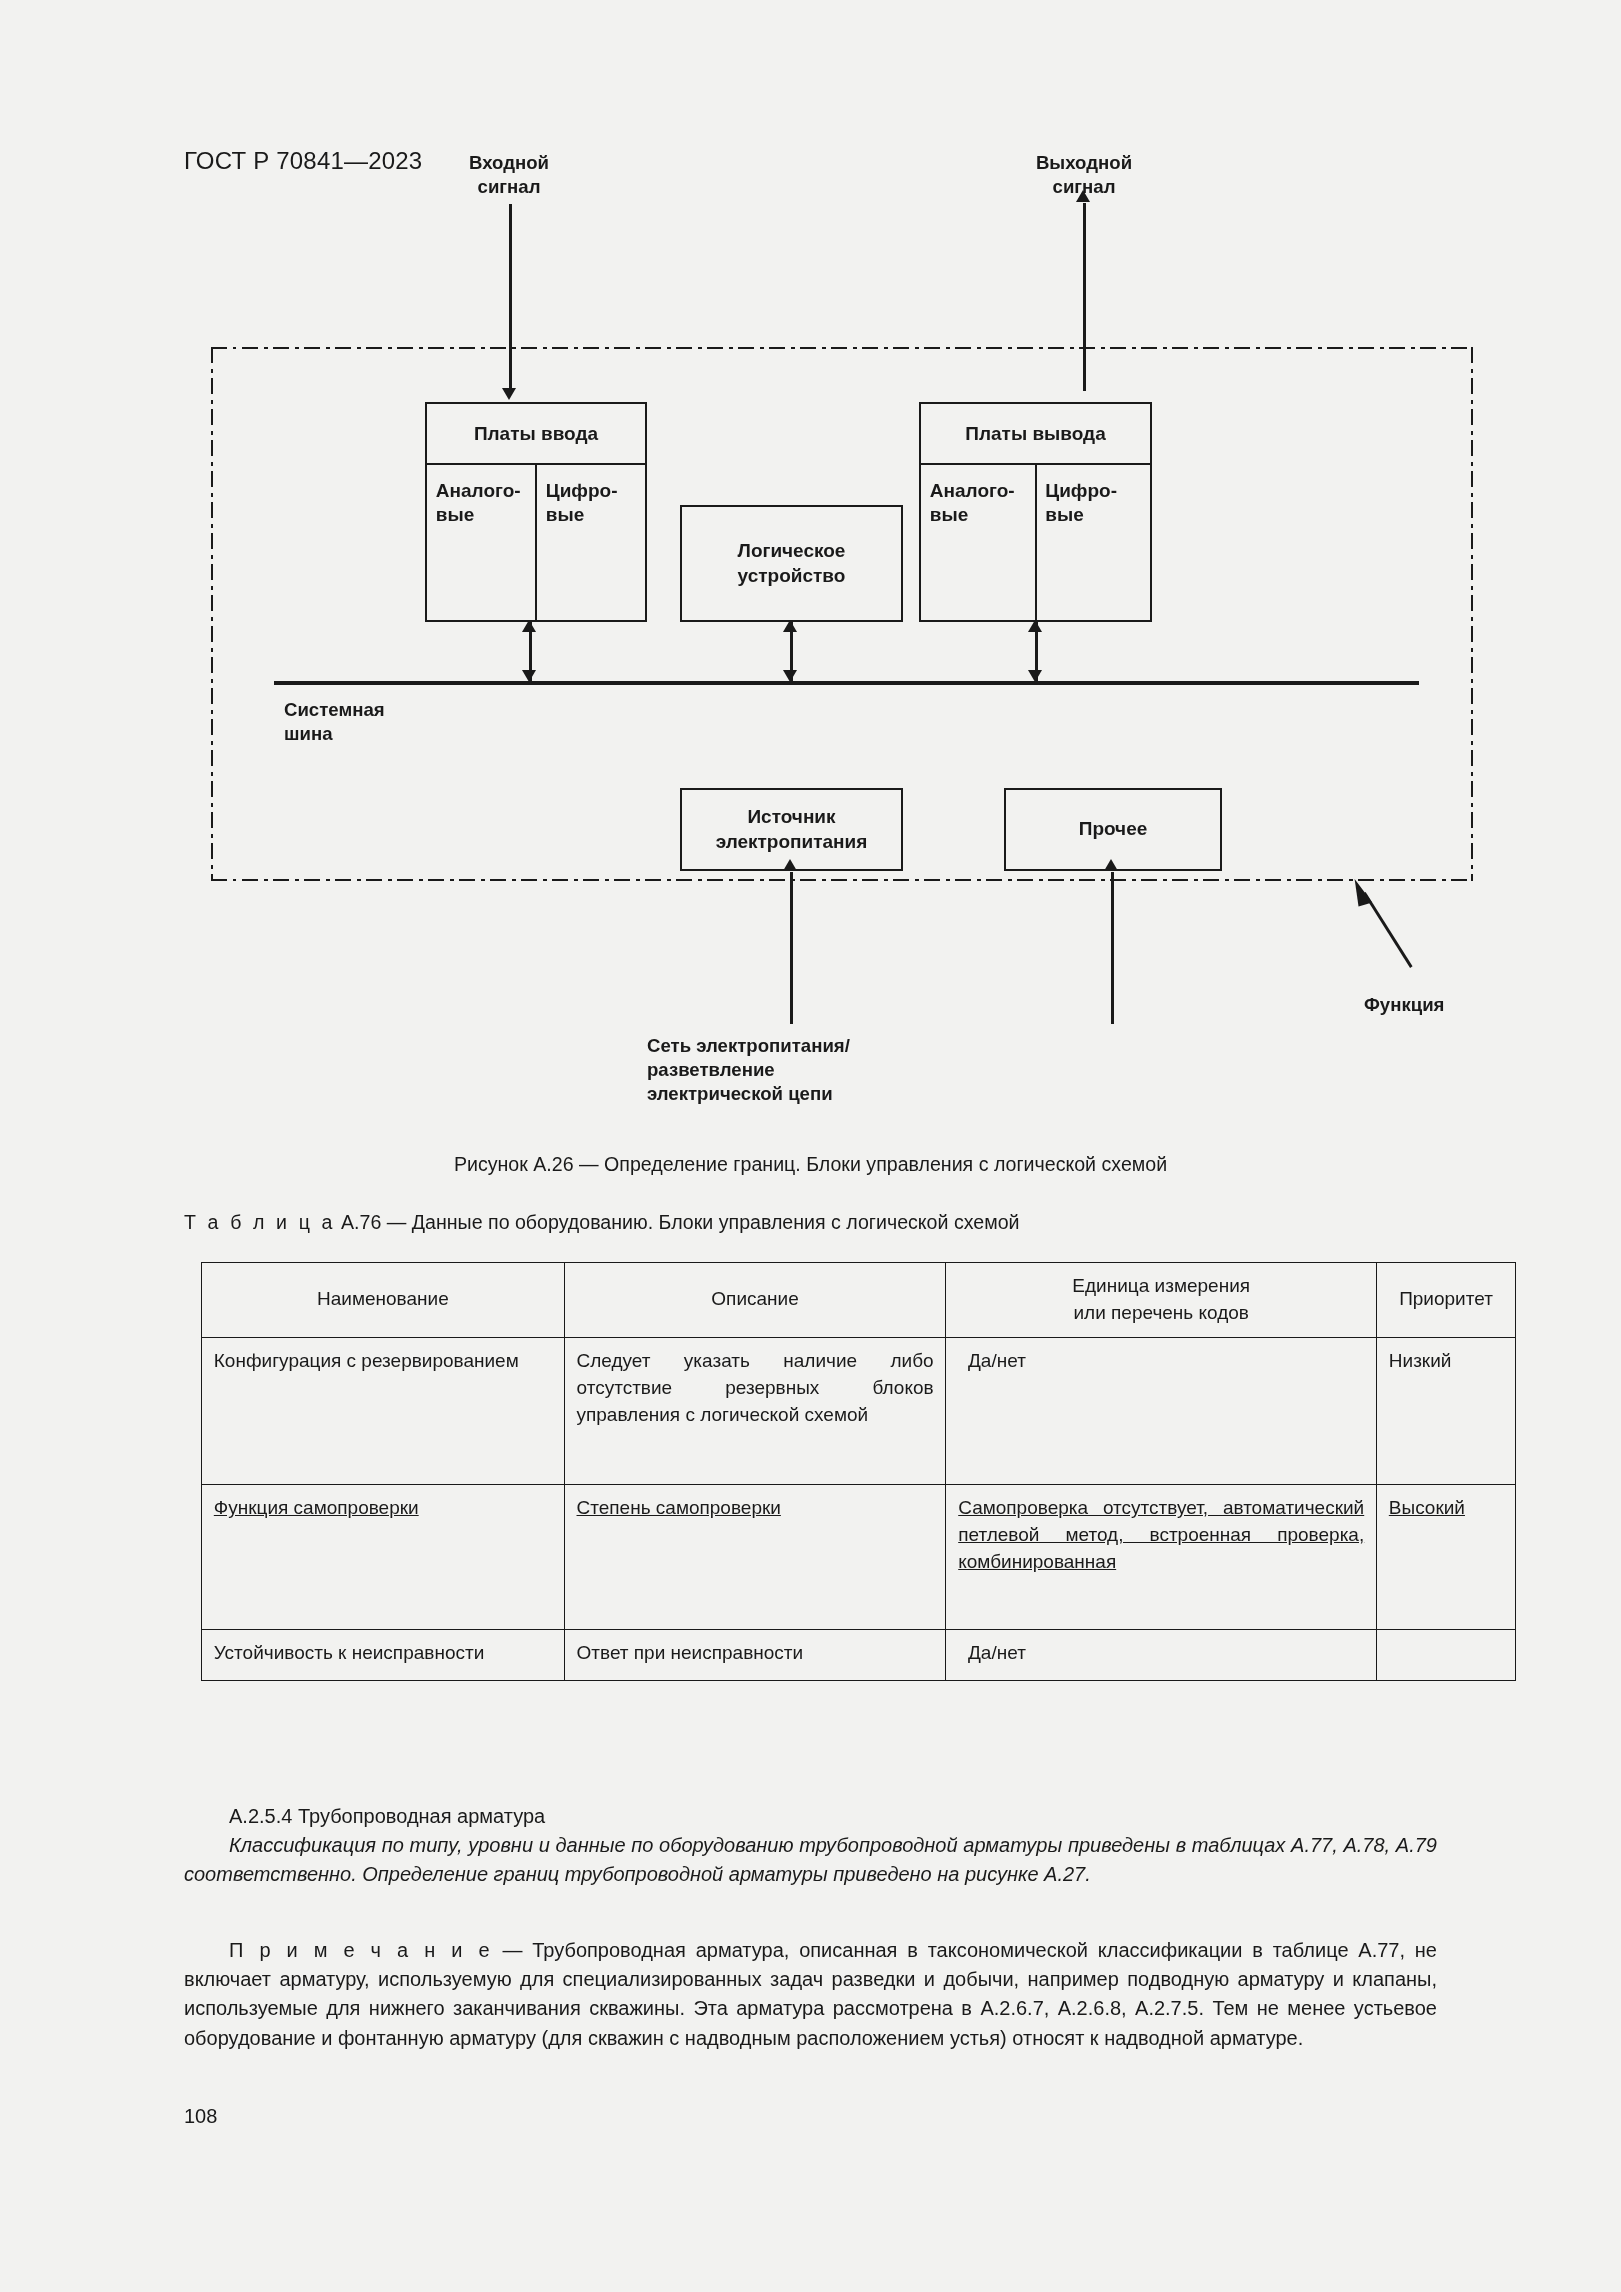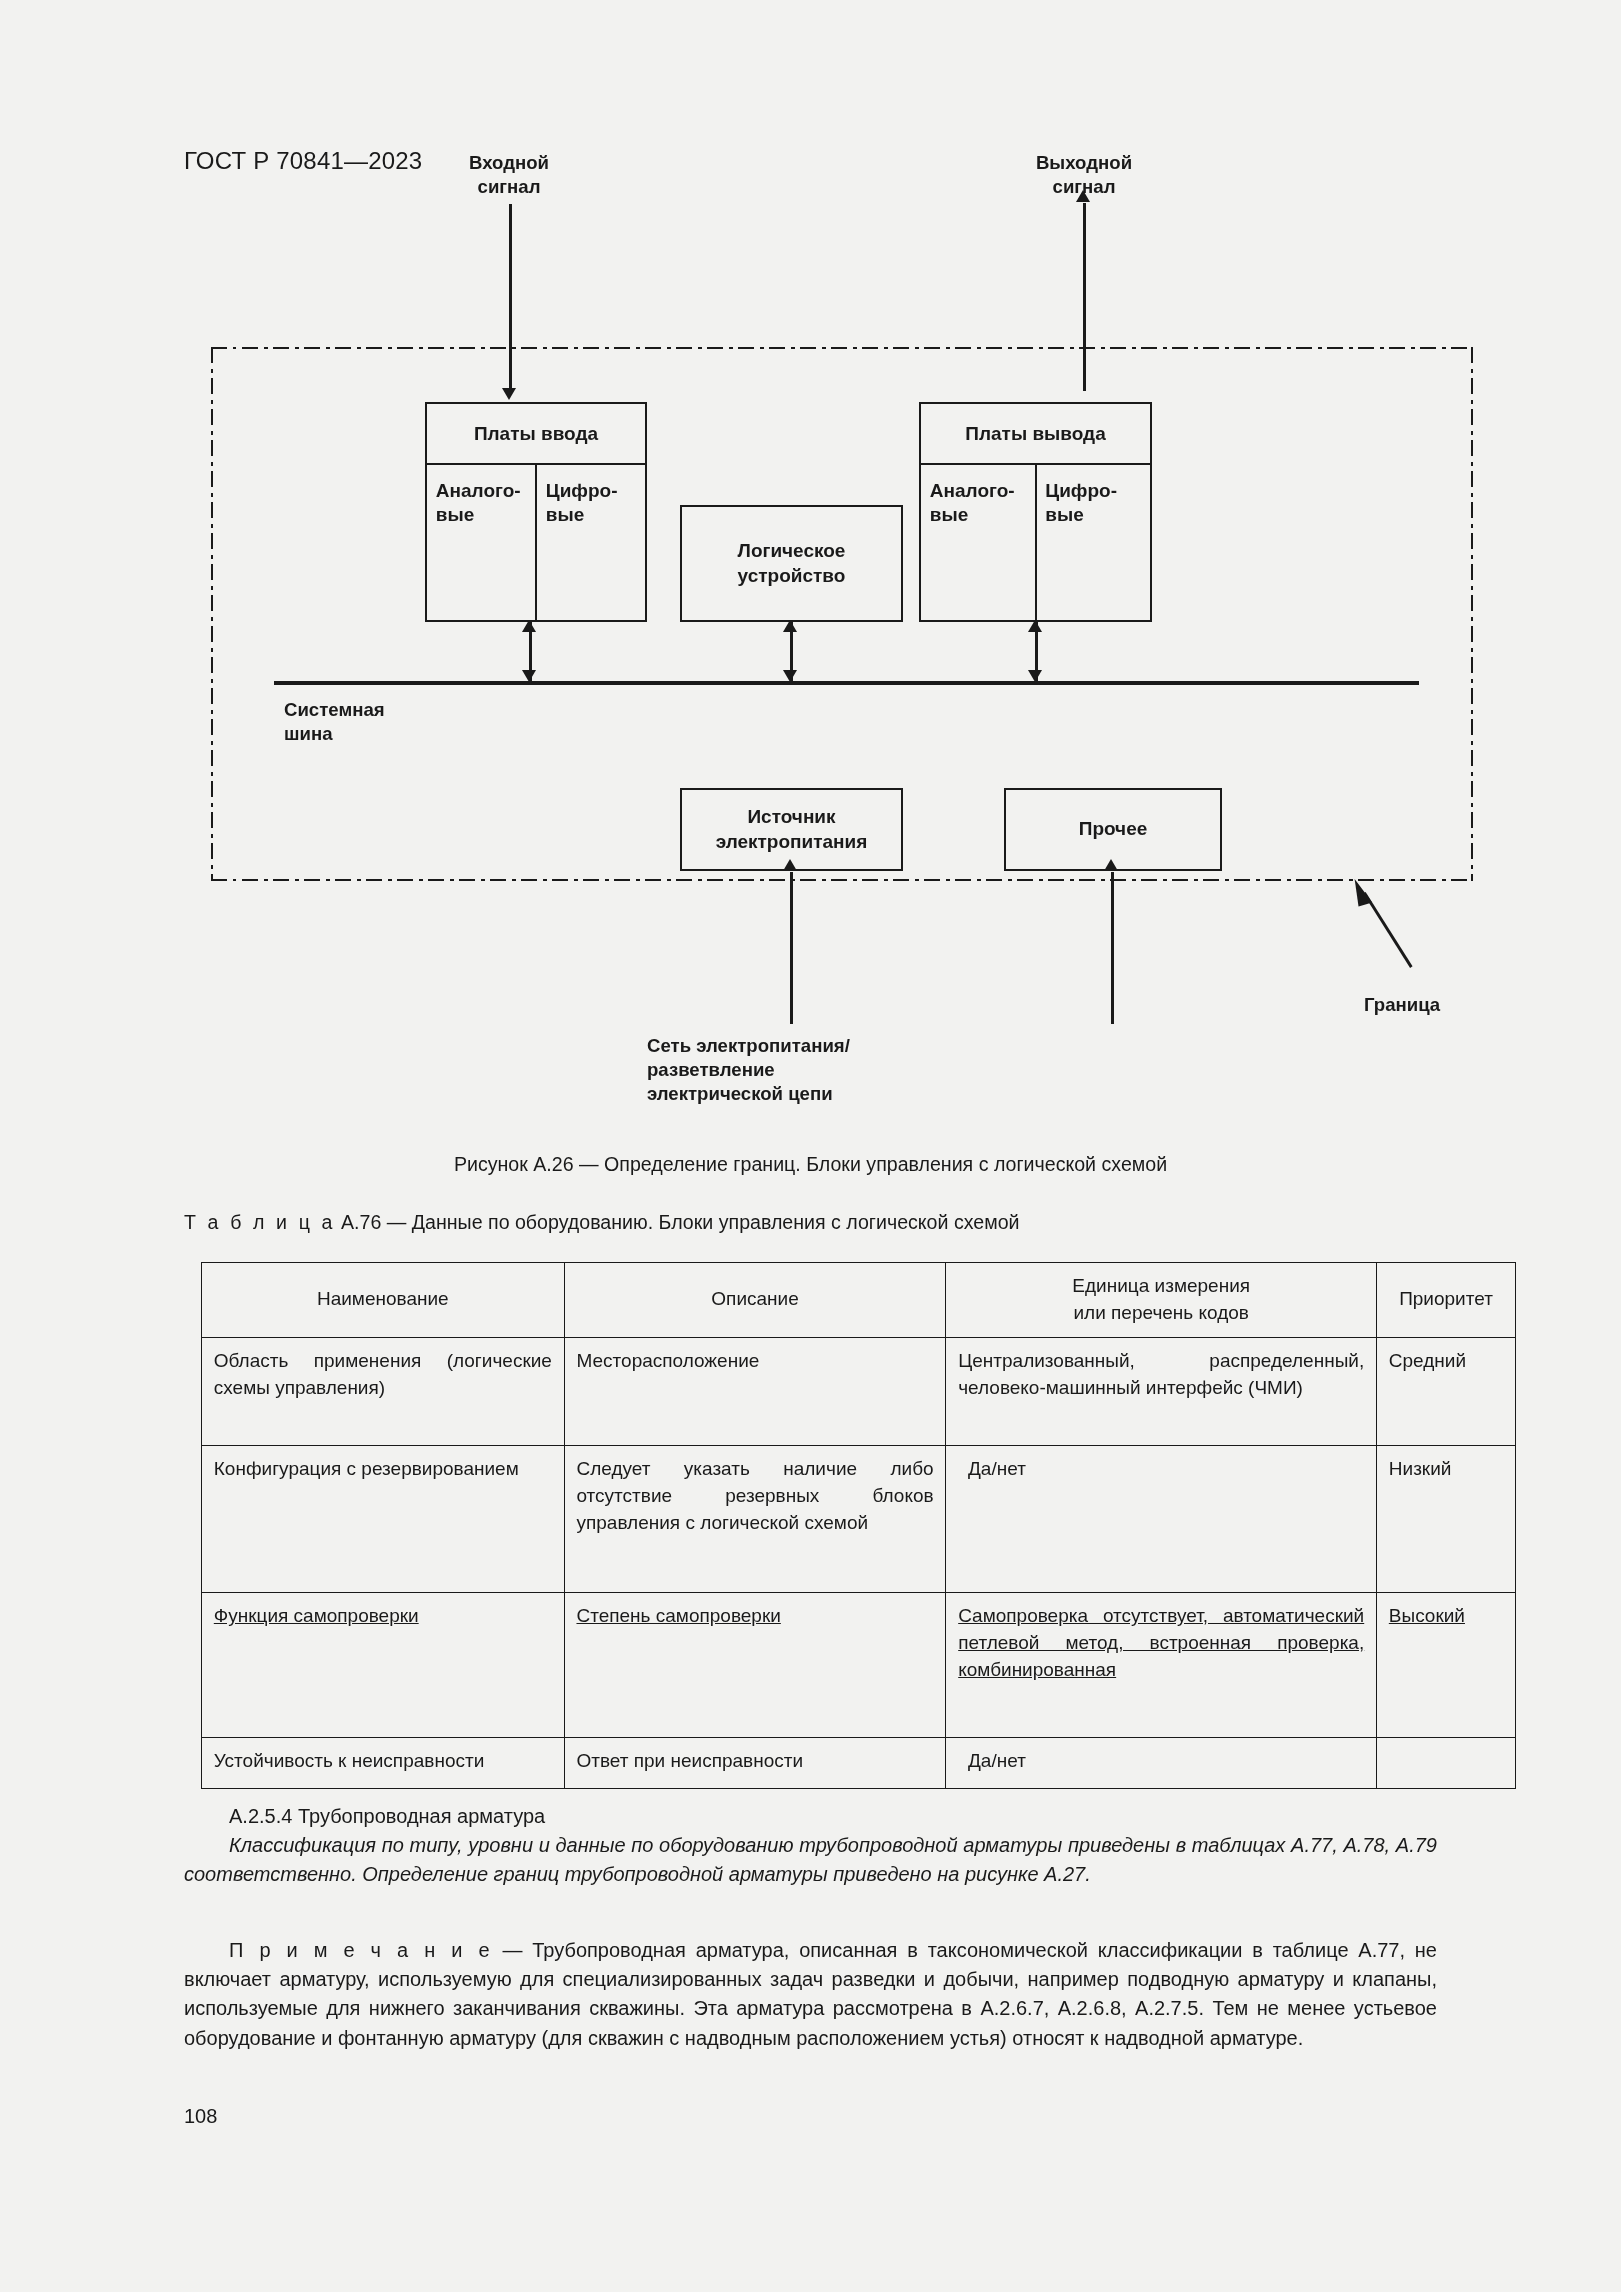--- a/index.html
+++ b/index.html
@@ -329,21 +329,21 @@
     <div class="fig-label left-align" style="left:647px; top:828px; width:412px;">
       <div>Сеть электропитания/</div>
       <div>разветвление</div>
       <div>электрической цепи</div>
     </div>
 
     <svg class="diag-arrow" width="176" height="118" style="left:1294px; top:663px;" viewBox="0 0 180 120">
       <line x1="120" y1="100" x2="72" y2="24" stroke="#1a1a1a" stroke-width="3"></line>
       <polygon points="62,10 80,34 66,38" fill="#1a1a1a"></polygon>
     </svg>
-    <div class="fig-label left-align" style="left:1364px; top:787px; width:176px;">Граница</div>
+    <div class="fig-label left-align" style="left:1364px; top:787px; width:176px;">Функция</div>
 
   </div>
 
   <div class="fig-caption">Рисунок А.26 — Определение границ. Блоки управления с логической схемой</div>
 
   <div class="table-caption">
     <span class="sp-word">Т а б л и ц а</span><span>  А.76 — Данные по оборудованию. Блоки управления с логической схемой</span>
   </div>
 
   <table class="data">
@@ -352,26 +352,20 @@
         <th class="c1">Наименование</th>
         <th class="c2">Описание</th>
         <th class="c3">
           <div>Единица измерения</div>
           <div>или перечень кодов</div>
         </th>
         <th class="c4">Приоритет</th>
       </tr>
     </thead>
     <tbody>
-      <tr style="height:108px;">
-        <td class="c1 just">Область применения (логиче­ские схемы управления)</td>
-        <td class="c2">Месторасположение</td>
-        <td class="c3 just">Централизованный, распреде­ленный, человеко-машинный интерфейс (ЧМИ)</td>
-        <td class="c4">Средний</td>
-      </tr>
       <tr style="height:147px;">
         <td class="c1 just">Конфигурация с резервирова­нием</td>
         <td class="c2 just">Следует указать наличие либо отсутствие резервных блоков управления с логической схе­мой</td>
         <td class="c3 center-ish">Да/нет</td>
         <td class="c4">Низкий</td>
       </tr>
       <tr style="height:145px;text-decoration:underline;">
         <td class="c1">Функция самопроверки</td>
         <td class="c2">Степень самопроверки</td>
         <td class="c3 just">Самопроверка отсутствует, ав­томатический петлевой метод, встроенная проверка, комбини­рованная</td>

